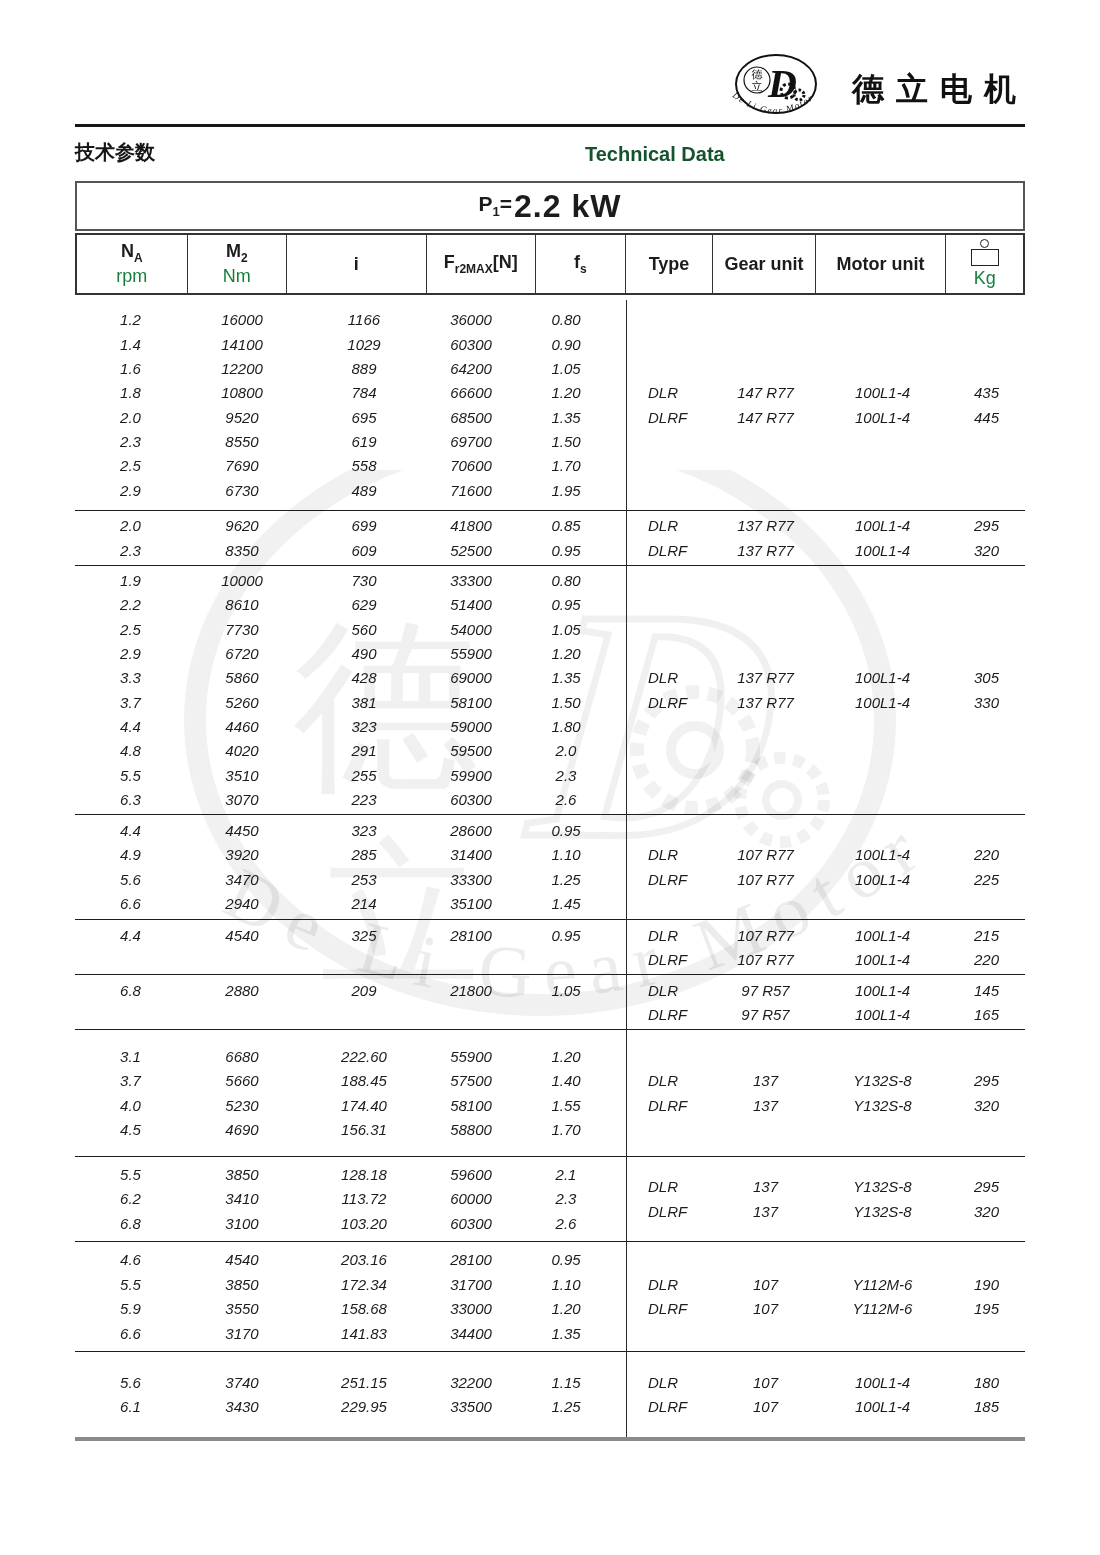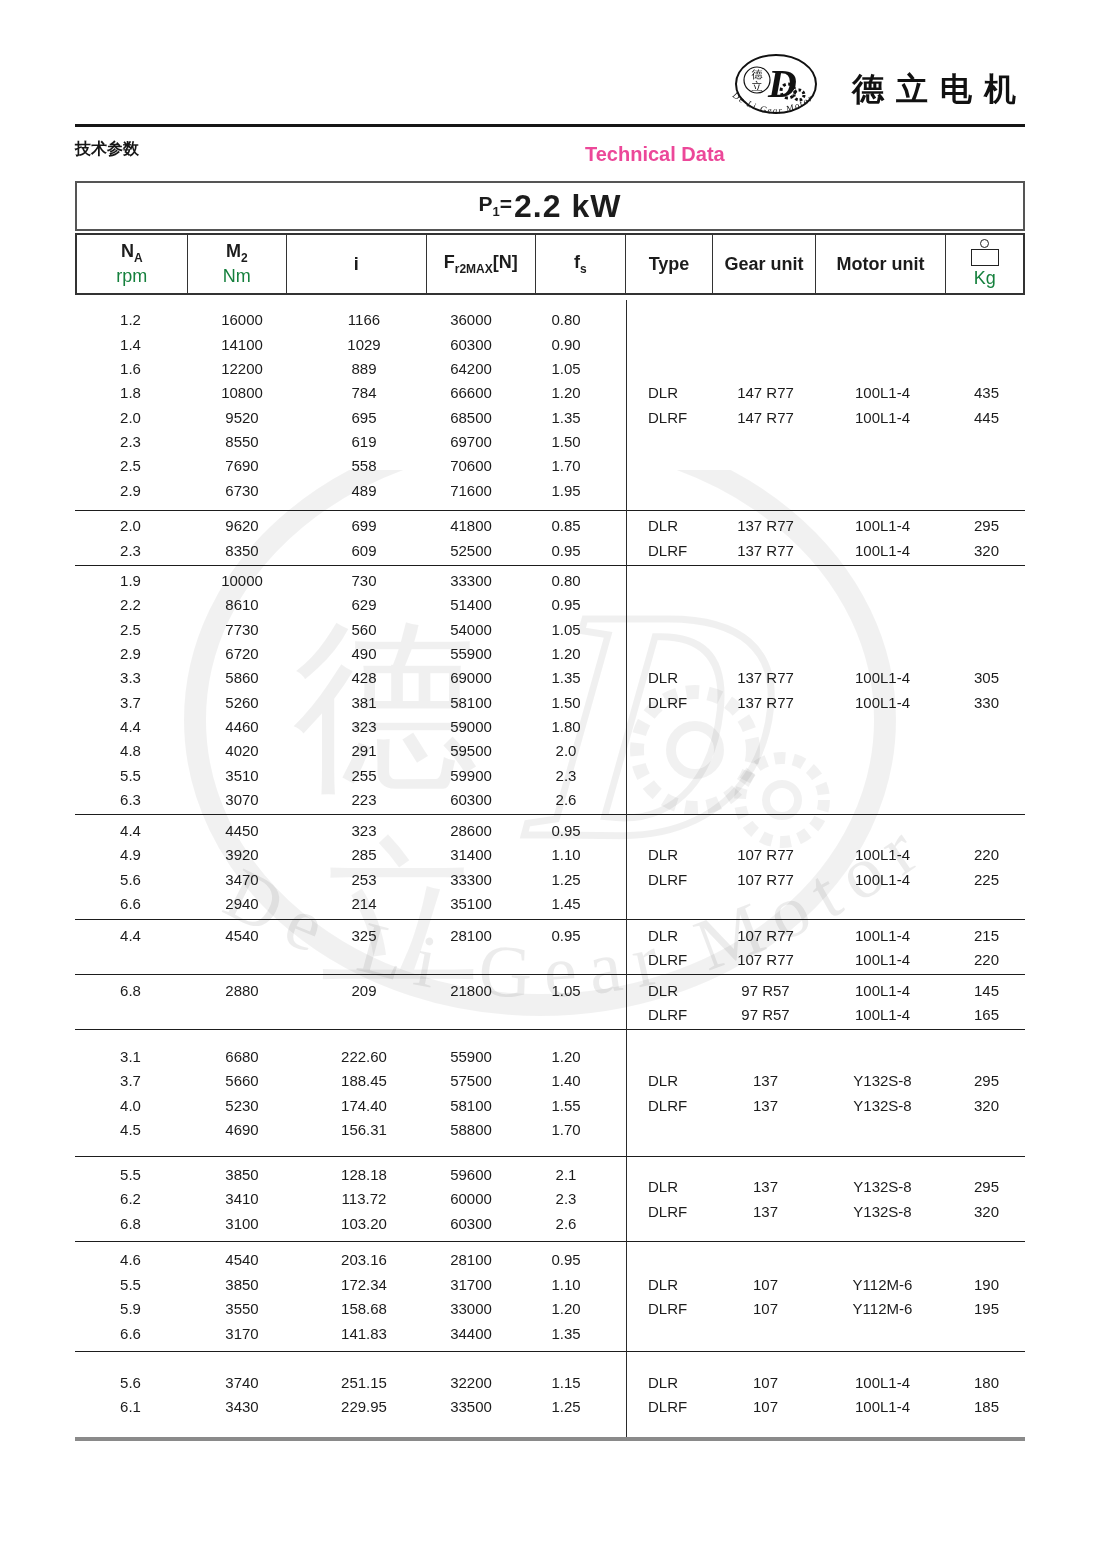--- a/index.html
+++ b/index.html
@@ -16,22 +16,22 @@
   .logo-row{
     position:absolute;top:50px;right:72px;
     display:flex;align-items:center;gap:18px;
   }
   .brand-cn{
     font-family:"Liberation Serif","DejaVu Serif",serif;
     font-weight:bold;font-size:32px;letter-spacing:12px;
     color:#111;line-height:1;white-space:nowrap;
   }
   .top-rule{position:absolute;left:75px;top:124px;width:950px;height:3px;background:#161616;}
-  .section-cn{position:absolute;left:75px;top:139px;font-size:16px;font-weight:bold;color:#161616;}
-  .section-en{position:absolute;left:585px;top:143px;font-size:20px;font-weight:bold;color:#ec4899;}
+  .section-cn{position:absolute;left:75px;top:139px;font-size:20px;font-weight:bold;color:#161616;}
+  .section-en{position:absolute;left:585px;top:143px;font-size:20px;font-weight:bold;color:#14532d;}
   
   .power-box{
     position:absolute;left:75px;top:181px;width:950px;height:50px;
     border:2px solid #555;box-sizing:border-box;
     display:flex;align-items:center;justify-content:center;
   }
   .p-pre{font-size:21px;font-weight:bold;}
   .p-pre sub{font-size:13px;font-weight:bold;}
   .p-val{font-size:32px;font-weight:bold;letter-spacing:1px;margin-left:2px;}
   
@@ -64,21 +64,21 @@
     display:flex;box-sizing:border-box;
     border-bottom:1px solid #1d1d1d;
   }
   .block.last{border-bottom:none;}
   .block-left{width:551px;display:flex;flex-direction:column;justify-content:center;}
   .block-right{width:399px;display:flex;flex-direction:column;justify-content:center;}
   .block.short .block-left{justify-content:flex-start;padding-top:3px;}
   .block.short .block-right{justify-content:flex-start;padding-top:3px;}
   .b1{height:211px}.b2{height:55px}.b3{height:249px}.b4{height:105px}.b5{height:55px}
   .b6{height:55px}.b7{height:127px}.b8{height:85px}.b9{height:110px}.b10{height:85px}
-  .drow,.trow{display:flex;height:24.4px;align-items:center;font-size:15px;}
+  .drow,.trow{display:flex;height:24.4px;align-items:center;font-size:15px;font-style:italic;}
   .cell{display:block;box-sizing:border-box;text-align:center;}
   .c-na{width:111px}
   .c-m2{width:100px;padding-left:12px}
   .c-i{width:140px;padding-left:16px}
   .c-fr{width:110px;padding-right:20px}
   .c-fs{width:90px;padding-right:30px}
   .c-type{width:88px;text-align:left;padding-left:22px}
   .c-gear{width:103px}
   .c-motor{width:131px}
   .c-kg{width:77px}

